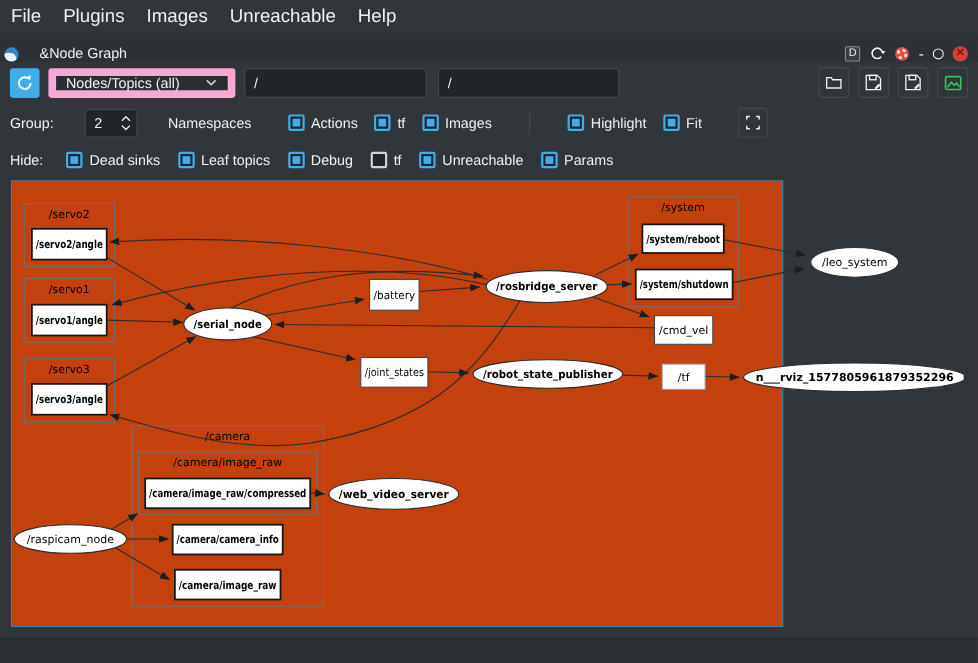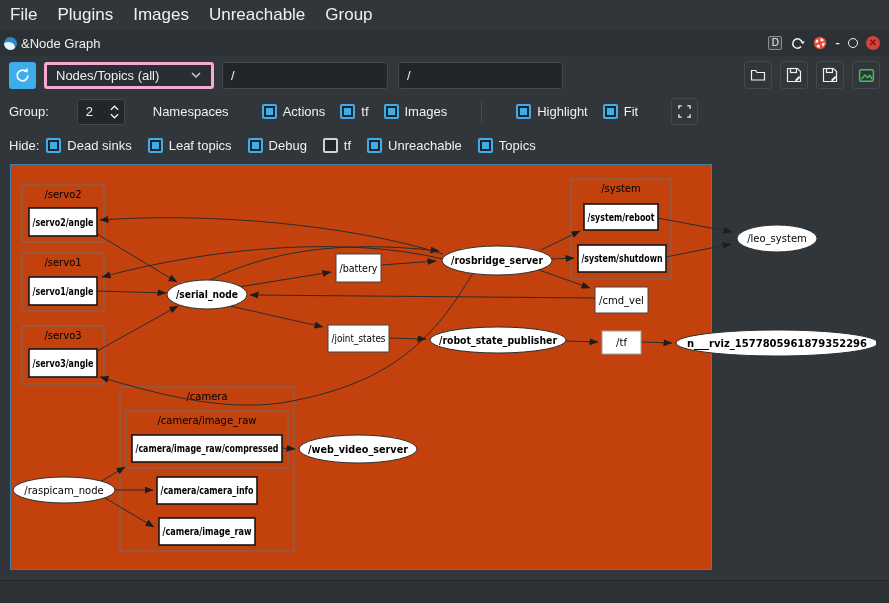--- a/index.html
+++ b/index.html
@@ -1,34 +1,34 @@
 <!DOCTYPE html>
 <html><head>
 <meta charset="utf-8">
 <style>
 *{margin:0;padding:0;box-sizing:border-box}
 html,body{width:889px;height:603px;overflow:hidden}
 body{background:#31363b;font-family:"Liberation Sans",sans-serif;color:#eff0f1;position:relative;font-size:13px}
 .menubar{height:30px;display:flex;align-items:center;font-size:17px}
 .menu-item{padding:0 10px;cursor:default}
-.docktitle{height:26px;background:#2c3136;display:flex;align-items:center;padding:0 4px;font-size:13px;gap:4px}
+.docktitle{height:26px;background:#2c3136;display:flex;align-items:flex-end;padding:0 4px;font-size:13px;gap:19px}
 .dock-right{margin-left:auto;display:flex;align-items:center;gap:8px;padding-right:5px}
 .dbtn{width:14px;height:14px;border:1px solid #8a8e92;background:#3a3f44;font-size:10px;line-height:12px;text-align:center;border-radius:2px}
 .minus{font-size:14px;color:#eff0f1;line-height:10px}
 .maxo{width:10px;height:10px;border:1.5px solid #eff0f1;border-radius:50%}
 .closebtn{width:14px;height:14px;border-radius:50%;background:#d4413b;color:#7a1713;font-size:10px;line-height:13px;text-align:center;font-weight:bold}
 .toolbar{height:38px;display:flex;align-items:center;padding:0 9px;gap:8px}
 .refresh-btn{width:27px;height:27px;background:#3daee9;border-radius:3px;display:flex;align-items:center;justify-content:center;flex:none}
-.combo{width:170px;height:27px;background:#2a2e32;border:3px solid #f9a8d4;border-radius:3px;display:flex;align-items:center;padding:0 9px;gap:4px;flex:none}
+.combo{width:170px;height:27px;background:#2a2e32;border:7px solid #f9a8d4;border-radius:3px;display:flex;align-items:center;padding:0 9px;gap:4px;flex:none}
 .combo span{flex:1}
 .tinput{width:166px;height:27px;background:#232629;border:1px solid #43484d;border-radius:3px;color:#eff0f1;padding:0 8px;font-family:"Liberation Sans",sans-serif;font-size:13px;flex:none}
 .tb-spacer{flex:1}
 .iconbtn{width:28px;height:28px;border:1px solid #43484d;border-radius:3px;display:flex;align-items:center;justify-content:center;flex:none;background:transparent}
 .row2{height:35px;display:flex;align-items:center;padding:0 9px;gap:33px}
-.row3{height:33px;display:flex;align-items:center;padding:0 9px;gap:7px}
+.row3{height:33px;display:flex;align-items:center;padding:0 9px;gap:21px}
 .cbitem{display:flex;align-items:center;gap:6px}
 .cb{width:15px;height:15px;border:2px solid #3daee9;border-radius:2px;background:#232629;position:relative;flex:none}
 .cb.on::after{content:'';position:absolute;inset:2px;background:#3daee9}
 .cb.off{border-color:#ced2d5}
 .spin{width:48px;height:26px;background:#232629;border:1px solid #43484d;border-radius:3px;display:flex;align-items:center}
 .spin .val{flex:1;padding-left:8px}
 .spin .arrows{display:flex;flex-direction:column;align-items:center;justify-content:center;gap:2px;padding-right:5px}
 .vsep{width:1px;height:20px;background:#464b50;margin:0 1px}
 .fitbtn{width:27px;height:27px;border:1px solid #43484d;border-radius:3px;display:flex;align-items:center;justify-content:center}
 .canvas{position:absolute;left:10px;top:164px;width:702px;height:406px;background:#c2410c;border:1px solid #3a7fae}
@@ -46,21 +46,21 @@
 .gell{fill:#fff;stroke:#2e2e2e;stroke-width:1}
 </style>
 </head>
 <body>
 
 <div class="menubar" id="menubar">
     <div class="menu-item">File</div>
     <div class="menu-item">Plugins</div>
     <div class="menu-item">Images</div>
     <div class="menu-item">Unreachable</div>
-    <div class="menu-item">Group</div>
+    <div class="menu-item">Help</div>
   </div>
 
 <div class="docktitle">
   <span class="applogo"></span>
   <span>&amp;Node Graph</span>
   <span class="dock-right">
     <span class="dbtn">D</span>
     <svg width="15" height="15" viewBox="0 0 16 16" style="transform:rotate(40deg)">
         <path d="M13 8a5 5 0 1 1-1.8-3.8" fill="none" stroke="#eff0f1" stroke-width="1.6"></path>
         <path d="M12.6 1.2 L12.9 5 L9.3 4Z" fill="#eff0f1"></path>
@@ -182,21 +182,21 @@
       <span class="cbitem">
         <span class="cb off"></span>
         <span>tf</span>
       </span>
       <span class="cbitem">
         <span class="cb on"></span>
         <span>Unreachable</span>
       </span>
       <span class="cbitem">
         <span class="cb on"></span>
-        <span>Topics</span>
+        <span>Params</span>
       </span>
     </span>
 </div>
 
 <div class="canvas">
   <svg id="graph-svg" width="865" height="404" viewBox="0 0 865 404">
     <defs>
       <marker id="arrow" markerWidth="10" markerHeight="8" refX="8.5" refY="3.5" orient="auto">
           <path d="M0,0 L9,3.5 L0,7 Z" fill="#1d1d1d"></path>
         </marker>

